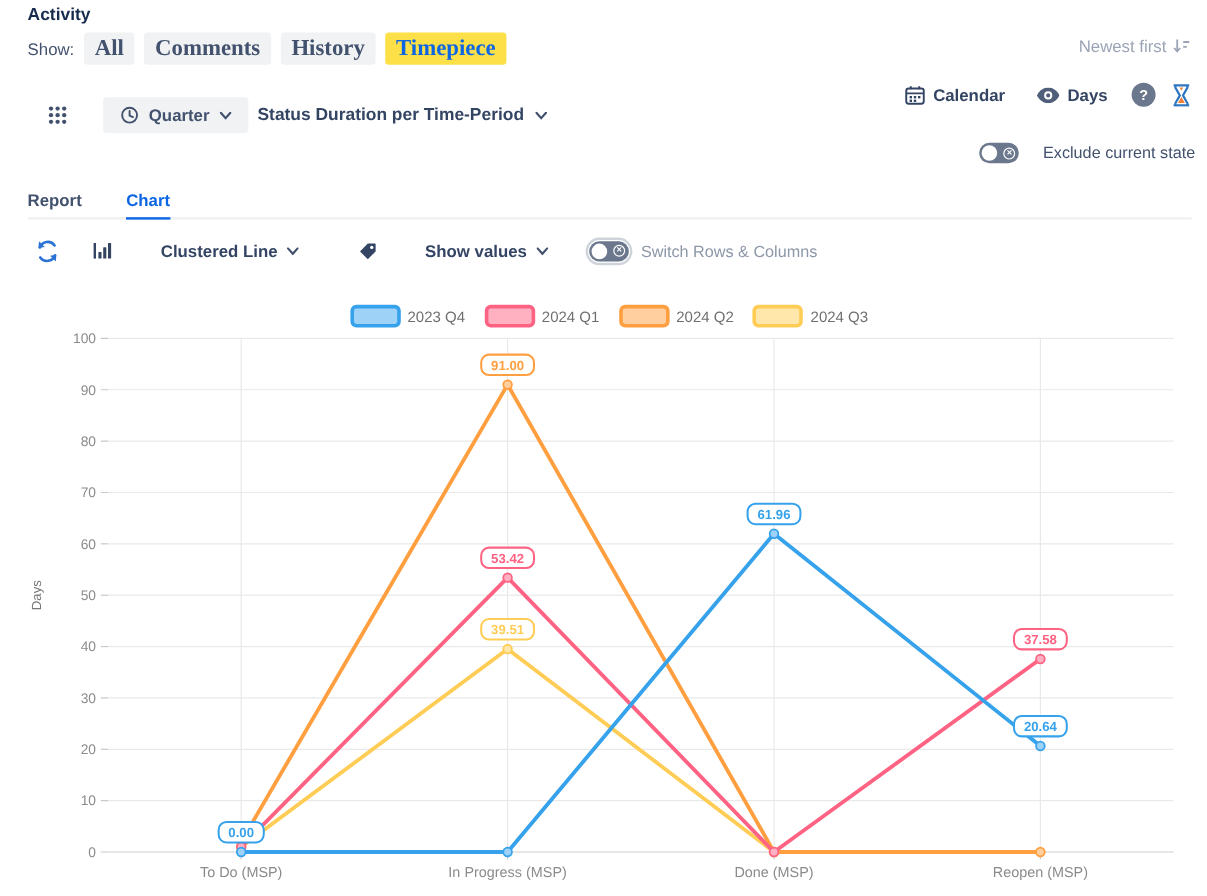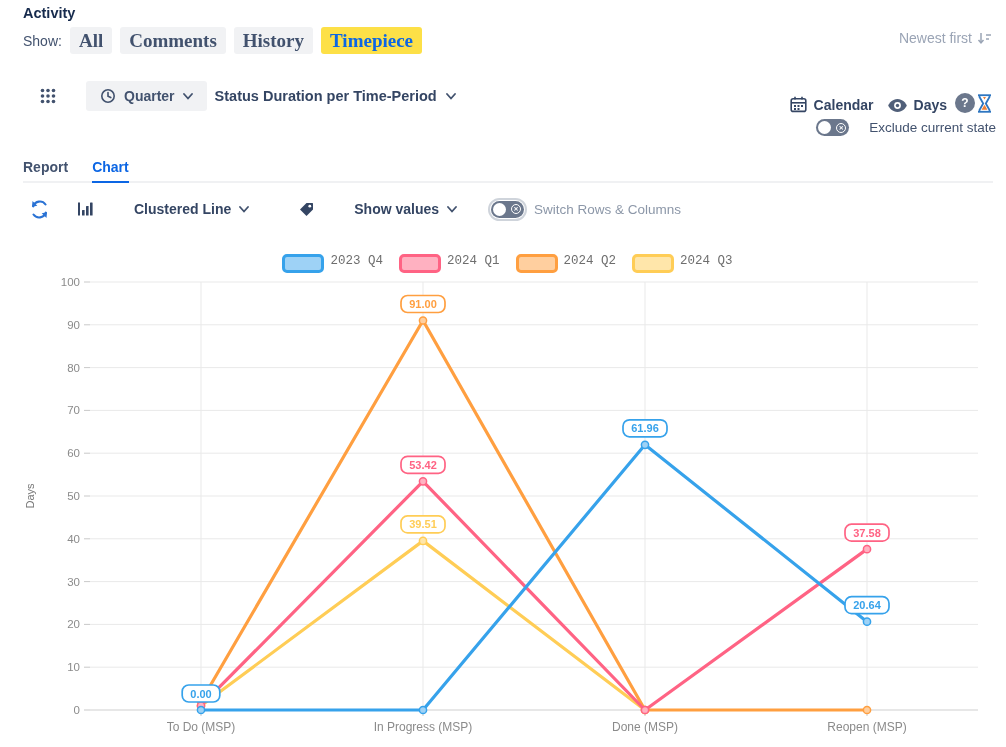--- a/index.html
+++ b/index.html
@@ -15,45 +15,45 @@
   #show-label{color:#42526e;}
   .chip{background:#f1f2f4;color:#42526e;font-weight:600;padding:4px 9px;border-radius:3px;cursor:pointer;font-size:19px;line-height:1;font-family:Liberation Serif, serif;}
   .chip.active{background:#fde047;color:#0c66e4;}
   #sort-control{right:14px;top:30px;display:flex;align-items:center;gap:5px;color:#9aa4b5;font-size:14px;}
   
   #toolbar{left:40px;top:81px;display:flex;align-items:center;height:30px;gap:8px;}
   #report-selector{display:flex;align-items:center;gap:9px;cursor:pointer;}
   #report-selector .lbl{color:#344563;font-weight:600;font-size:14.5px;}
   #period-selector{margin-left:22px;display:flex;align-items:center;gap:8px;background:#f1f2f4;border-radius:3px;padding:7px 14px;cursor:pointer;}
   #period-selector .lbl{color:#42526e;font-weight:600;}
-  #toolbar-right{right:14px;top:83px;display:flex;align-items:flex-end;height:30px;gap:2px;}
+  #toolbar-right{right:14px;top:64px;display:flex;align-items:center;height:30px;gap:14px;}
   .tb-item{display:flex;align-items:center;gap:7px;color:#344563;font-weight:600;cursor:pointer;}
   #help-button{width:20px;height:20px;border-radius:50%;background:#6b778c;color:#fff;font-weight:bold;font-size:12px;display:flex;align-items:center;justify-content:center;cursor:pointer;margin-left:6px;}
   #exclude-row{right:10px;top:119px;display:flex;align-items:center;gap:20px;}
   #exclude-label{color:#42526e;font-size:13.5px;}
   
   .toggle{width:33px;height:17px;border-radius:9px;background:#6b778c;position:relative;cursor:pointer;flex:0 0 auto;}
   .toggle .knob{position:absolute;left:2px;top:2px;width:13px;height:13px;border-radius:50%;background:#fff;}
   .toggle .xmark{position:absolute;right:3px;top:3.5px;width:8px;height:8px;border-radius:50%;border:1.2px solid #fff;color:#fff;font-size:6px;line-height:8px;text-align:center;font-weight:bold;}
   
-  #tabs-row{left:23px;top:159px;right:13px;display:flex;gap:24px;border-bottom:2px solid #f0f1f3;padding-bottom:8px;}
+  #tabs-row{left:23px;top:159px;right:13px;display:flex;gap:37px;border-bottom:2px solid #f0f1f3;padding-bottom:8px;}
   .tab{color:#42526e;font-weight:600;cursor:pointer;position:relative;padding-bottom:6px;margin-bottom:-10px;}
   .tab.active{color:#0c66e4;border-bottom:2px solid #0c66e4;}
   
   #controls-row{left:30px;top:196px;display:flex;align-items:center;gap:10px;height:26px;}
   .ctl{display:flex;align-items:center;gap:8px;cursor:pointer;}
   .ctl .lbl{color:#344563;font-weight:600;margin-left:32px;}
   #refresh-button{margin-right:18px;cursor:pointer;display:flex;}
   #type-selector{margin-right:40px;}
   #values-selector{margin-right:24px;}
   #switch-label{color:#8c97a8;font-size:13.5px;}
   
   #chart-block{left:20px;top:253px;width:975px;}
   #legend-row{display:flex;justify-content:center;gap:16px;align-items:center;height:21px;}
-  .legend-item{display:flex;align-items:flex-start;gap:6px;cursor:pointer;font-family:Liberation Mono, monospace;}
+  .legend-item{display:flex;align-items:center;gap:6px;cursor:pointer;}
   .legend-swatch{width:36px;height:13px;border-radius:5px;border:3px solid;}
   .legend-label{color:#6e6e6e;font-size:12.5px;}
   #chart-svg{display:block;margin-top:3px;}
   svg text{font-family:"Liberation Sans",sans-serif;}
 </style>
 </head>
 <body>
 
 <div class="abs" id="activity-title">Activity</div>
 

